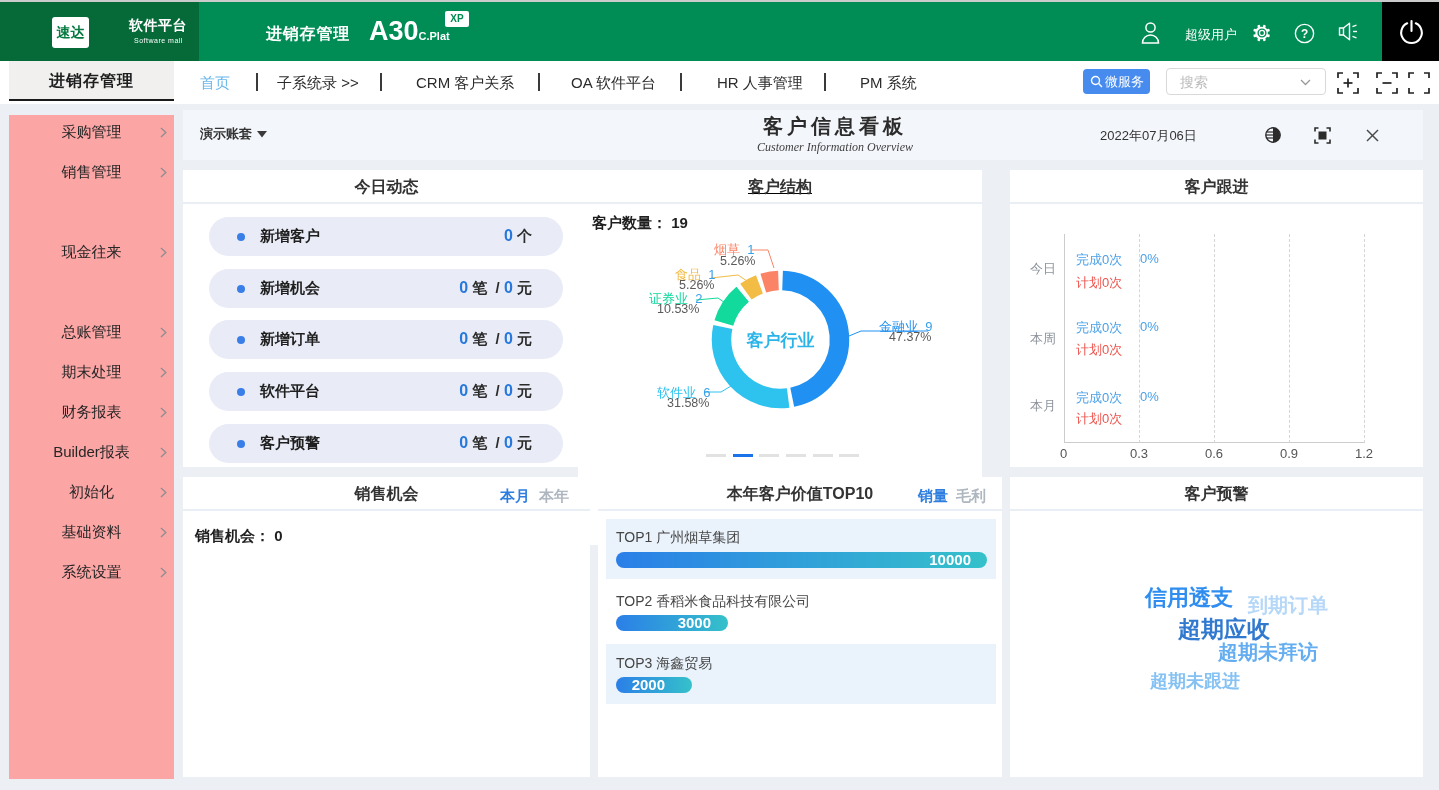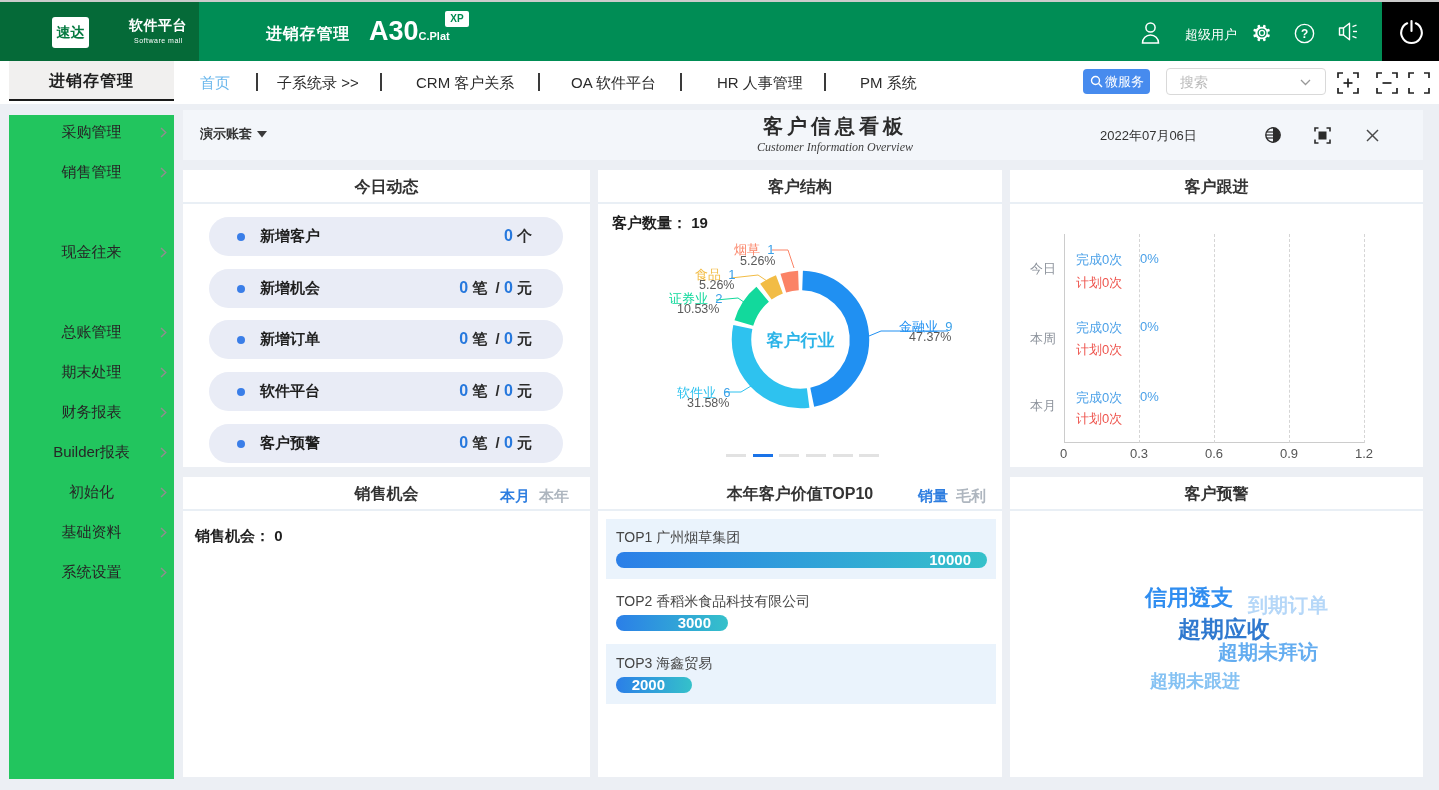--- a/index.html
+++ b/index.html
@@ -28,21 +28,21 @@
 #nav2 { position:absolute; left:0; top:61px; width:1439px; height:43px; background:#fff; }
 #tab1 { position:absolute; left:9px; top:0px; width:165px; height:40px; background:#f1f0ef; border-bottom:2px solid #1a1a1a; text-align:center; }
 #tab1 span { font-size:16px; font-weight:bold; color:#1f1f1f; line-height:39px; letter-spacing:1px; }
 .navlink { position:absolute; top:13px; font-size:15px; color:#2b2b2b; }
 .navsep { position:absolute; top:12px; width:2px; height:18px; background:#3a3a3a; }
 #btn-micro { position:absolute; left:1083px; top:8px; width:67px; height:25px; background:#478bee; border-radius:4px; color:#fff; font-size:13px; text-align:center; line-height:25px; }
 #searchbox { position:absolute; left:1166px; top:7px; width:160px; height:27px; background:#fff; border:1px solid #d9d9d9; border-radius:4px; }
 #searchbox .ph { position:absolute; left:13px; top:5px; font-size:14px; color:#bcbcbc; }
 
 
-#sidebar { position:absolute; left:9px; top:115px; width:165px; height:664px; background:#22c55e; }
+#sidebar { position:absolute; left:9px; top:115px; width:165px; height:664px; background:#fca5a5; }
 .sideitem { position:absolute; left:0; width:165px; height:40px; }
 .sideitem .t { position:absolute; left:0; width:165px; text-align:center; top:11px; font-size:15px; color:#262626; }
 
 
 #band { position:absolute; left:183px; top:110px; width:1240px; height:50px; background:#f3f6fa; }
 #acct { position:absolute; left:17px; top:15px; font-size:13px; color:#333; font-weight:bold; }
 #btitle { position:absolute; left:562px; top:3px; width:180px; text-align:center; font-size:20px; font-weight:bold; color:#2b2b2b; letter-spacing:4px; }
 #bsub { position:absolute; left:522px; top:30px; width:260px; text-align:center; font-size:12px; font-style:italic; color:#3f3f3f; font-family:"Liberation Serif", serif; }
 #bdate { position:absolute; left:917px; top:17px; font-size:13px; color:#333; }
 
@@ -288,21 +288,21 @@
       <span class="lab">软件平台</span>
       <span class="val"><b>0</b> 笔&nbsp;&nbsp;/ <b>0</b> 元</span>
     </div>
   <div class="pill" style="top:254px;">
       <span class="dot"></span>
       <span class="lab">客户预警</span>
       <span class="val"><b>0</b> 笔&nbsp;&nbsp;/ <b>0</b> 元</span>
     </div>
 </div>
 
-<div class="card" id="card2" style="left:598px;top:170px;width:404px;height:375px;">
+<div class="card" id="card2" style="left:578px;top:170px;width:404px;height:375px;text-decoration:underline;">
   <div class="chead">
       <span class="ct">客户结构</span>
     </div>
   <div class="abs" style="left:14px;top:44px;font-size:15px;font-weight:bold;color:#1f1f1f;">客户数量： 19</div>
   <svg class="abs" style="left:0;top:0;" width="404" height="297" viewBox="0 0 404 297">
     <path d="M 204.56 110.54 A 59.0 59.0 0 0 1 214.23 227.32" fill="none" stroke="#2090f2" stroke-width="19.5"></path>
     <path d="M 210.17 228.00 A 59.0 59.0 0 0 1 144.83 157.02" fill="none" stroke="#2ec2ef" stroke-width="19.5"></path>
     <path d="M 145.85 153.03 A 59.0 59.0 0 0 1 164.66 124.23" fill="none" stroke="#12d99c" stroke-width="19.5"></path>
     <path d="M 167.91 121.70 A 59.0 59.0 0 0 1 181.40 114.40" fill="none" stroke="#f2bc45" stroke-width="19.5"></path>
     <path d="M 185.30 113.06 A 59.0 59.0 0 0 1 200.44 110.54" fill="none" stroke="#fb8366" stroke-width="19.5"></path>

